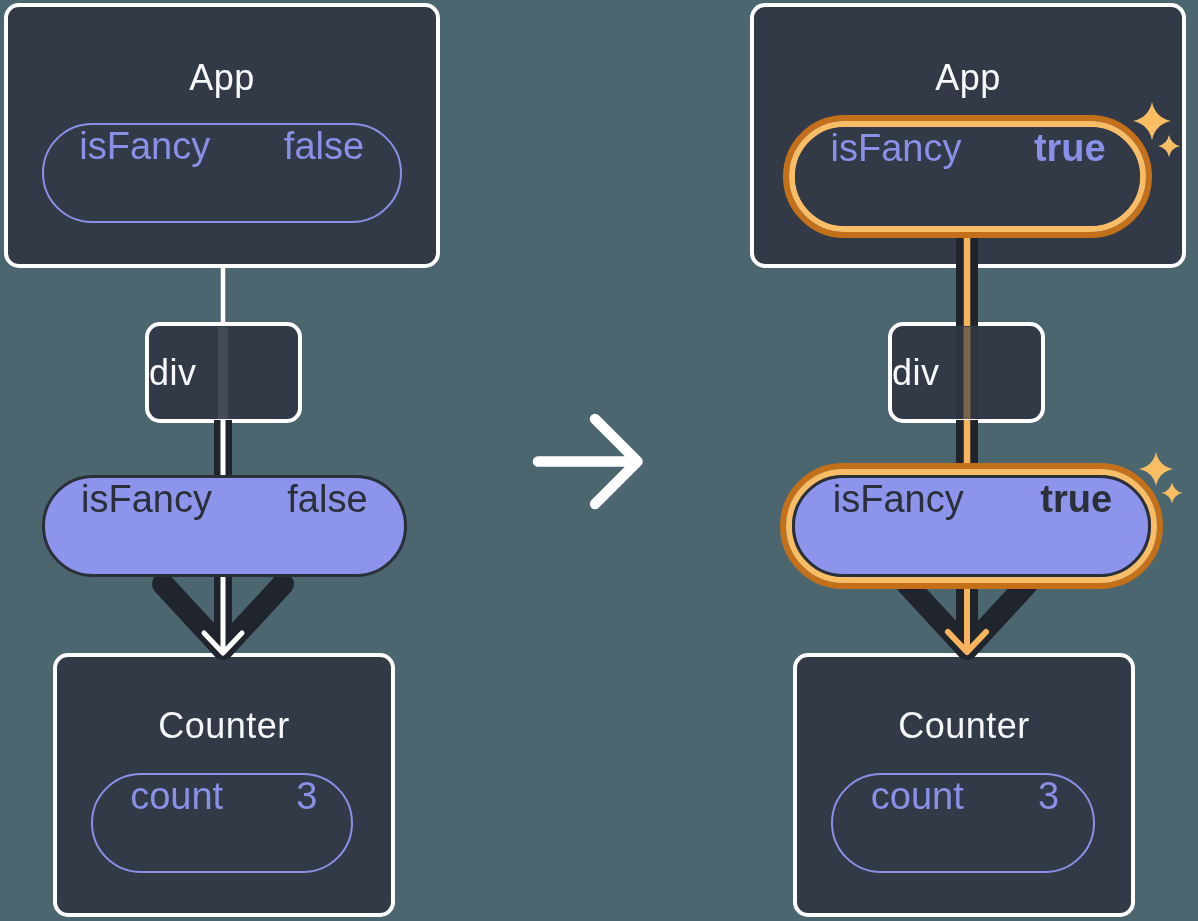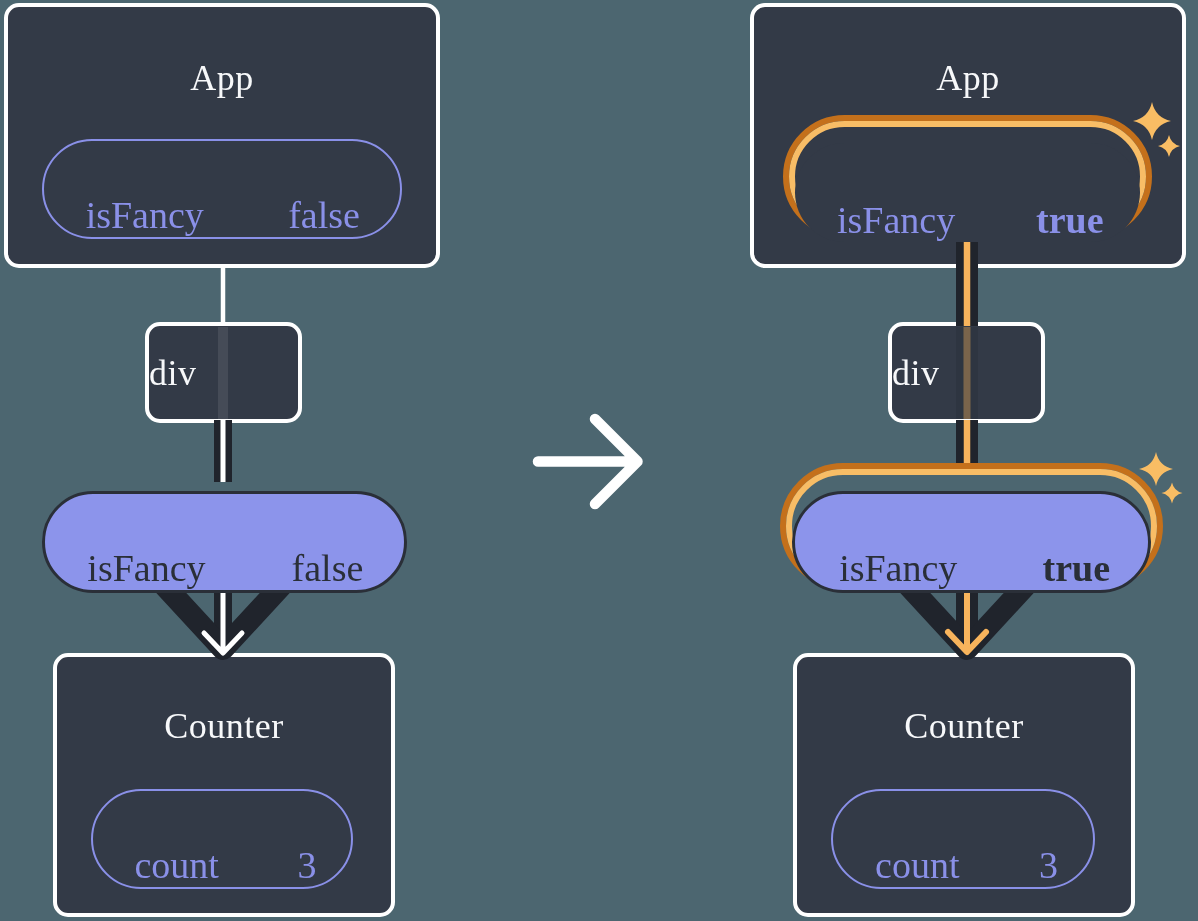--- a/index.html
+++ b/index.html
@@ -2,28 +2,28 @@
 <html style="--bg: #4C6670; --card: #333A47; --white: #FFFFFF; --purple: #8A90E8; --purpleFill: #8C94EB; --darkLine: #20242C; --darkText: #2A2F38; --orangeDark: #C4701B; --orangeLight: #F8BD66; --orangeLine: #F8B45C; --sparkle: #F9BD64;"><head>
 <meta charset="utf-8">
 <style>
   :root{
     --bg:#4C6670; --card:#333A47; --white:#FFFFFF; --purple:#8A90E8;
     --purpleFill:#8C94EB; --darkLine:#20242C; --darkText:#2A2F38;
     --orangeDark:#C4701B; --orangeLight:#F8BD66; --orangeLine:#F8B45C; --sparkle:#F9BD64;
   }
   *{box-sizing:border-box;margin:0;padding:0}
   body{background:var(--bg);font-family:"Liberation Sans",sans-serif;}
-  .stage{position:relative;width:1198px;height:921px;background:var(--bg);overflow:hidden;font-family:Liberation Serif, serif;}
+  .stage{position:relative;width:1198px;height:921px;background:var(--bg);overflow:hidden;}
 
   .card{position:absolute;background:var(--card);border:4px solid var(--white);border-radius:15px;}
   .card-title{color:#F7F8FA;font-size:36px;font-weight:500;text-align:center;letter-spacing:.5px;}
   .title-pad{padding-top:50px;}
   .div-card{display:flex;align-items:center;justify-content:flex-start;}
 
-  .pill{position:absolute;z-index:3;display:flex;align-items:flex-end;border-radius:999px;overflow:hidden;margin-top:16px;}
+  .pill{position:absolute;z-index:3;display:flex;align-items:flex-start;border-radius:999px;overflow:hidden;}
   .pill .seg{display:flex;align-items:center;justify-content:center;font-size:38px;}
   .pill .vdiv{flex:0 0 auto;}
 
   .outline-pill{border:2.5px solid var(--purple);color:var(--purple);}
   .outline-pill .vdiv{width:2.5px;background:var(--purple);}
   .outline-pill .seg{color:var(--purple);}
 
   .solid-pill{background:var(--purpleFill);border:3px solid var(--darkText);}
   .solid-pill .seg{color:var(--darkText);}
   .solid-pill .vdiv{width:3px;background:var(--darkText);}

